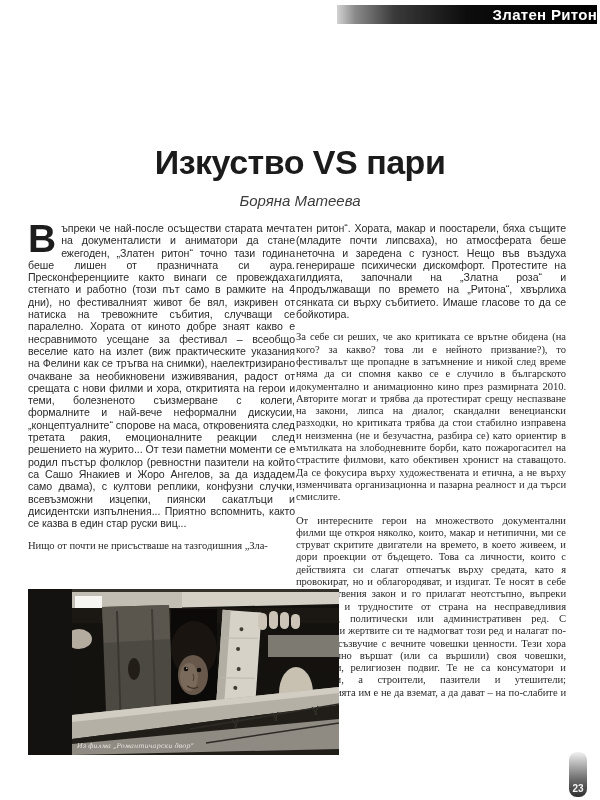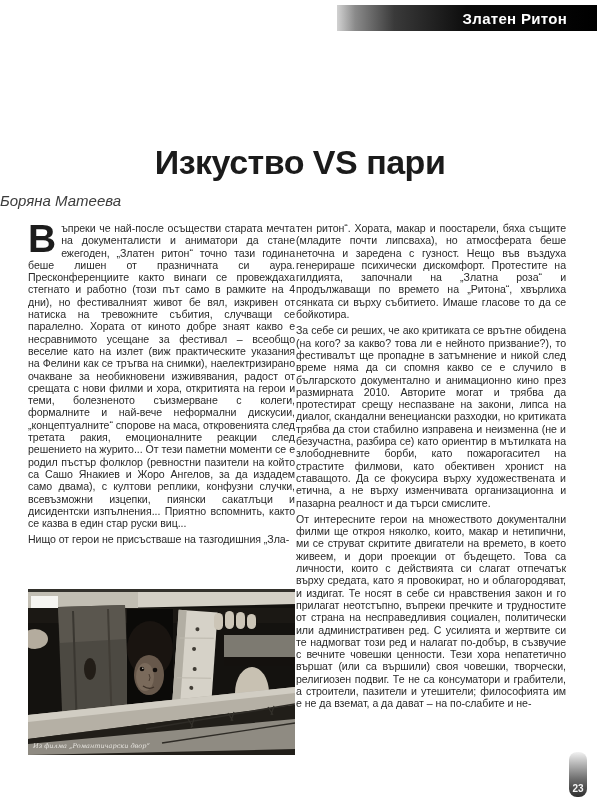--- a/index.html
+++ b/index.html
@@ -1,52 +1,53 @@
 <!DOCTYPE html>
 <html><head>
 <meta charset="utf-8">
 <style>
   html,body{margin:0;padding:0;}
   body{
     width:600px;height:800px;position:relative;background:#ffffff;
     font-family:"Liberation Sans",sans-serif;color:#262626;overflow:hidden;
   }
   .header-bar{
-    position:absolute;left:337px;top:5px;width:260px;height:26px;
+    position:absolute;left:337px;top:5px;width:260px;height:19px;
     background:linear-gradient(90deg,#d2d2d2 0%,#8a8a8a 7%,#3a3a3a 22%,#0c0c0c 50%,#000 100%);
     display:flex;align-items:center;justify-content:flex-end;
-    padding-right:30px;box-sizing:border-box;
+    box-sizing:border-box;
   }
   .header-bar span{
     color:#fff;font-weight:bold;font-size:15px;letter-spacing:.3px;
   }
   .title{
     position:absolute;left:0;top:143px;width:600px;margin:0;
     text-align:center;font-size:34px;font-weight:bold;color:#1b1b1b;
     letter-spacing:-.5px;
   }
   .author{
     position:absolute;left:0;top:192px;width:600px;
-    font-style:italic;font-size:15px;color:#3c3c3c;
+    text-align:center;font-style:italic;font-size:15px;color:#3c3c3c;
   }
   .col{
     position:absolute;top:222px;font-size:10.6px;line-height:12.3px;
     text-align:justify;letter-spacing:-.05px;color:#2a2a2a;
   }
   .col p{margin:0;}
-  .col p + p{margin-top:4px;}
+  .col p + p{margin-top:11px;font-family:Liberation Serif, serif;}
   .col-left{left:28px;width:267px;}
   .col-right{left:296px;width:270px;}
   .dropcap{
     float:left;font-size:39px;line-height:32px;font-weight:bold;
     padding:1px 5px 0 0;color:#1d1d1d;
   }
   .photo{
     position:absolute;left:28px;top:589px;width:267px;height:166px;
     background:#141210;
+    padding-left:44px;
   }
   .photo svg{display:block;}
   .page-tab{
     position:absolute;left:569px;top:752px;width:18px;height:45px;
     background:linear-gradient(180deg,#f2f2f2 0%,#b9b9b9 25%,#6e6e6e 60%,#2e2e2e 100%);
     display:flex;align-items:flex-end;justify-content:center;border-radius:8px;
   }
   .page-tab span{
     color:#f4f4f4;font-size:10px;font-weight:bold;padding-bottom:3px;
   }
@@ -58,21 +59,21 @@
 
   <div class="header-bar">
     <span>Златен Ритон</span>
   </div>
 
   <h1 class="title">Изкуство VS пари</h1>
   <div class="author">Боряна Матеева</div>
 
   <div class="col col-left">
     <p><span class="dropcap">В</span><span>ъпреки че най-после осъществи старата мечта на документалисти и аниматори да стане ежегоден, „Златен ритон“ точно тази година беше лишен от празничната си аура. Пресконференциите както винаги се провеждаха стегнато и работно (този път само в рамките на 4 дни), но фестивалният живот бе вял, изкривен от натиска на тревожните събития, случващи се паралелно. Хората от киното добре знаят какво е несравнимото усещане за фестивал – всеобщо веселие като на излет (виж практическите указания на Фелини как се тръгва на снимки), наелектризирано очакване за необикновени изживявания, радост от срещата с нови филми и хора, откритията на герои и теми, болезненото съизмерване с колеги, формалните и най-вече неформални дискусии, „концептуалните“ спорове на маса, откровенията след третата ракия, емоционалните реакции след решението на журито... От тези паметни моменти се е родил пъстър фолклор (ревностни пазители на който са Сашо Янакиев и Жоро Ангелов, за да издадем само двама), с култови реплики, конфузни случки, всевъзможни изцепки, пиянски сакатлъци и дисидентски изпълнения... Приятно вспомнить, както се казва в един стар руски виц...</span></p>
-    <p>Нищо от герои не присъстваше на тазгодишния „Зла-</p>
+    <p>Нищо от почти не присъстваше на тазгодишния „Зла-</p>
   </div>
 
   <div class="col col-right">
     <p>тен ритон“. Хората, макар и поостарели, бяха същите (младите почти липсваха), но атмосферата беше неточна и заредена с гузност. Нещо във въздуха генерираше психически дискомфорт. Протестите на гилдията, започнали на „Златна роза“ и продължаващи по времето на „Ритона“, хвърлиха сянката си върху събитието. Имаше гласове то да се бойкотира.</p>
     <p>За себе си реших, че ако критиката се врътне обидена (на кого? за какво? това ли е нейното призвание?), то фестивалът ще пропадне в затъмнение и никой след време няма да си спомня какво се е случило в българското документално и анимационно кино през размирната 2010. Авторите могат и трябва да протестират срещу неспазване на закони, липса на диалог, скандални венециански разходки, но критиката трябва да стои стабилно изправена и неизменна (не и безучастна, разбира се) като ориентир в мътилката на злободневните борби, като пожарогасител на страстите филмови, като обективен хронист на ставащото. Да се фокусира върху художествената и етична, а не върху изменчивата организационна и пазарна реалност и да търси смислите.</p>
     <p>От интересните герои на множеството документални филми ще откроя няколко, които, макар и нетипични, ми се струват скритите двигатели на времето, в което живеем, и дори проекции от бъдещето. Това са личности, които с действията си слагат отпечатък върху средата, като я провокират, но и облагородяват, и издигат. Те носят в себе си нравствения закон и го прилагат неотстъпно, въпреки пречките и трудностите от страна на несправедливия социален, политически или административен ред. С усилията и жертвите си те надмогват този ред и налагат по-добър, в съзвучие с вечните човешки ценности. Тези хора непатетично вършат (или са вършили) своя човешки, творчески, религиозен подвиг. Те не са консуматори и грабители, а строители, пазители и утешители; философията им е не да вземат, а да дават – на по-слабите и не-</p>
   </div>
 
   <div class="photo">
     <svg viewBox="0 0 267 166" width="267" height="166" xmlns="http://www.w3.org/2000/svg">

